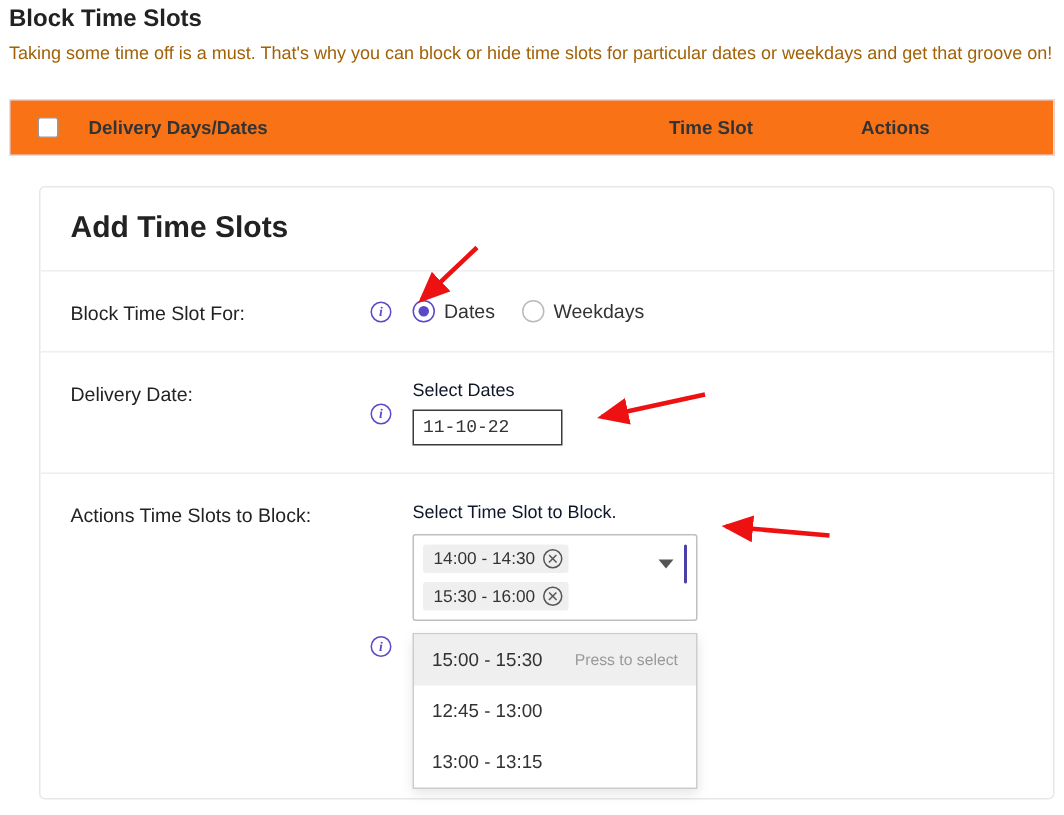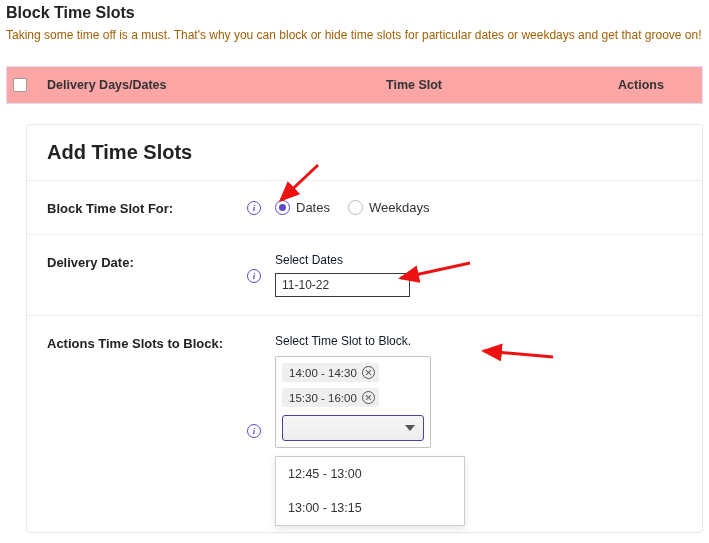--- a/index.html
+++ b/index.html
@@ -1,42 +1,42 @@
 <!DOCTYPE html>
 <html><head>
 <meta charset="utf-8">
 <style>
   * { box-sizing: border-box; margin: 0; padding: 0; }
   body { font-family: -apple-system, BlinkMacSystemFont, "Segoe UI", Arial, sans-serif; font-size: 13px; color: #333; background: #fff; width: 709px; }
   .page { padding: 4px 6px 10px 6px; }
   h2.title { font-size: 16px; font-weight: 700; color: #222; margin-bottom: 6px; }
   .subtitle { font-size: 12px; color: #a16207; margin-bottom: 18px; }
-  .table-head { display: flex; align-items: center; background: #fca5a5; border: 1px solid #e0dcf3; height: 38px; padding: 0 6px; font-size: 12.5px; font-weight: 600; color: #333; margin-top: 24px; }
+  .table-head { display: flex; align-items: center; background: #f97316; border: 1px solid #e0dcf3; height: 38px; padding: 0 18px; font-size: 12.5px; font-weight: 600; color: #333; margin-top: 24px; }
   .th-check { width: 34px; display:flex; align-items:center;}
   .th-days { flex: 1; }
-  .th-slot { width: 200px; }
-  .th-actions { width: 110px; text-align: center; }
+  .th-slot { width: 200px; text-align: center; }
+  .th-actions { width: 110px; }
   .chk { width:14px; height:14px; border:1px solid #999; border-radius:2px; background:#fff; display:inline-block;}
   .card { margin: 20px 0 0 20px; border: 1px solid #e7e7e7; border-radius: 4px; }
   .card-head { padding: 16px 20px; font-size: 20px; font-weight: 700; color: #222; border-bottom:1px solid #eee;}
   .row { display: flex; align-items: flex-start; padding: 18px 20px; border-bottom: 1px solid #eee; }
   .row:last-child{border-bottom:none;}
-  .row-label { width: 200px; font-size: 13px; font-weight: 700; color: #222; padding-top: 2px;}
+  .row-label { width: 200px; font-size: 13px; font-weight: 400; color: #222; padding-top: 2px;}
   .row-body { flex: 1; display: flex; align-items: center; }
   .info-ico { width:14px; height:14px; border:1.5px solid #5a49c8; border-radius:50%; position:relative; margin-right:14px; margin-top:2px; flex-shrink:0;}
   .info-ico::after{content:"i"; font-size:9px; font-weight:700; color:#5a49c8; position:absolute; left:50%; top:50%; transform:translate(-50%,-52%); font-style:italic; font-family:Georgia,serif;}
   .radios { display:flex; gap:18px; align-items:center;}
   .radio { display:flex; align-items:center; gap:6px; font-size:13px; color:#333;}
   .r-outer{width:15px;height:15px;border:1.5px solid #5a49c8;border-radius:50%;display:flex;align-items:center;justify-content:center;}
   .r-outer.off{border-color:#bbb;}
   .r-inner{width:7px;height:7px;background:#5a49c8;border-radius:50%;}
   .field-stack{display:flex;flex-direction:column;gap:6px;}
   .mini-label{font-size:12px;color:#0f172a;}
-  .text-input{border:1px solid #3b3b3b;height:24px;width:135px;padding:2px 6px;font-size:12px;color:#333;background:#fff;}
-  .tag-box{border:1px solid #bfbfbf;border-radius:2px;padding:6px;width:156px;display:flex;flex-direction:column;gap:8px;background:#fff;}
+  .text-input{border:1px solid #3b3b3b;height:24px;width:100px;padding:2px 6px;font-size:12px;color:#333;background:#fff;font-family:Liberation Mono, monospace;}
+  .tag-box{border:1px solid #bfbfbf;border-radius:2px;padding:6px;width:190px;display:flex;flex-direction:row;gap:8px;background:#fff;}
   .tag-row{display:flex;gap:6px;flex-wrap:wrap;}
   .tag{background:#efefef;border-radius:2px;padding:3px 4px 3px 7px;font-size:11.5px;color:#333;display:flex;align-items:center;gap:5px;}
   .tag-x{width:13px;height:13px;border:1.2px solid #555;border-radius:50%;position:relative;}
   .tag-x::before,.tag-x::after{content:"";position:absolute;left:2px;top:5px;width:7px;height:1.2px;background:#555;}
   .tag-x::before{transform:rotate(45deg);}
   .tag-x::after{transform:rotate(-45deg);}
   .select-box{border:1.5px solid #4b3fa8;border-radius:3px;height:26px;background:linear-gradient(#f7f7f7,#ececec);position:relative;}
   .select-box .caret{position:absolute;right:8px;top:9px;width:0;height:0;border-left:5px solid transparent;border-right:5px solid transparent;border-top:6px solid #555;}
   .dropdown{position:relative;margin-top:0;border:1px solid #ccc;width:190px;background:#fff;box-shadow:0 3px 8px rgba(0,0,0,.1);}
   .opt{padding:10px 12px;font-size:12.5px;color:#333;display:flex;justify-content:space-between;align-items:center;}
@@ -111,20 +111,24 @@
               <span class="tag">
                 <span>15:30 - 16:00</span>
                 <span class="tag-x"></span>
               </span>
             </div>
             <div class="select-box">
               <span class="caret"></span>
             </div>
           </div>
           <div class="dropdown">
+            <div class="opt hi">
+              <span>15:00 - 15:30</span>
+              <span class="hint">Press to select</span>
+            </div>
             <div class="opt">
                 <span>12:45 - 13:00</span>
               </div>
             <div class="opt">
                 <span>13:00 - 13:15</span>
               </div>
 
           </div>
         </div>
       </div>

